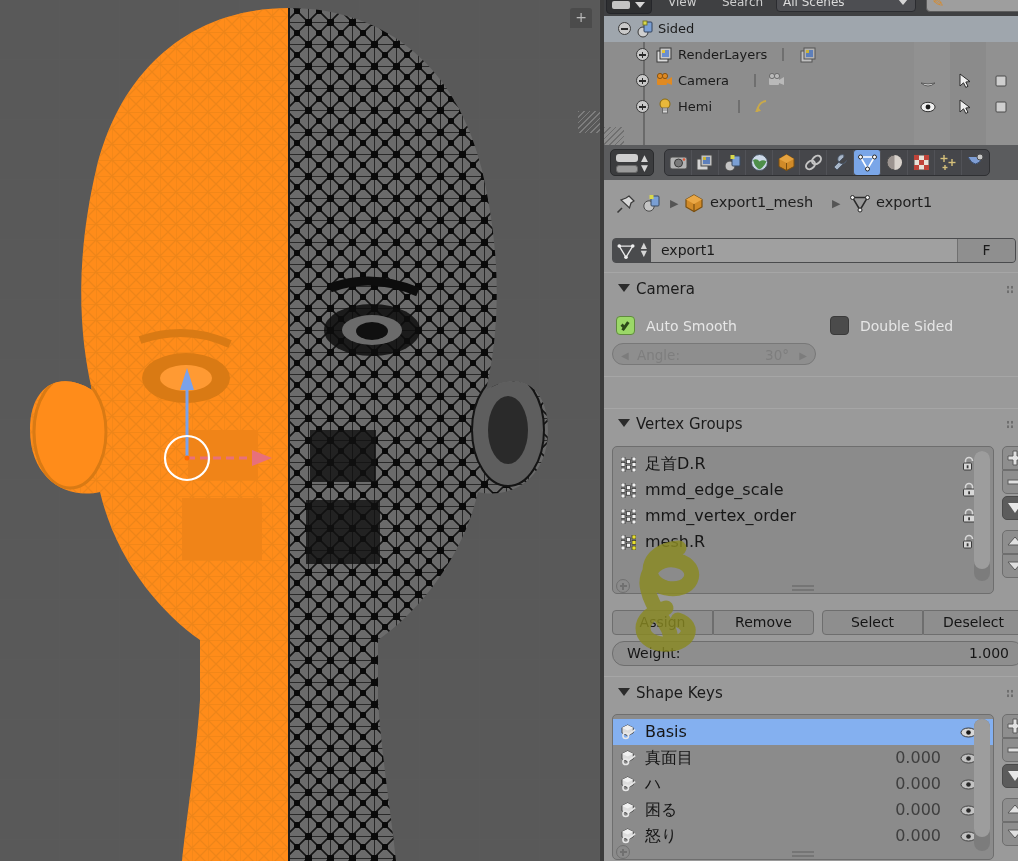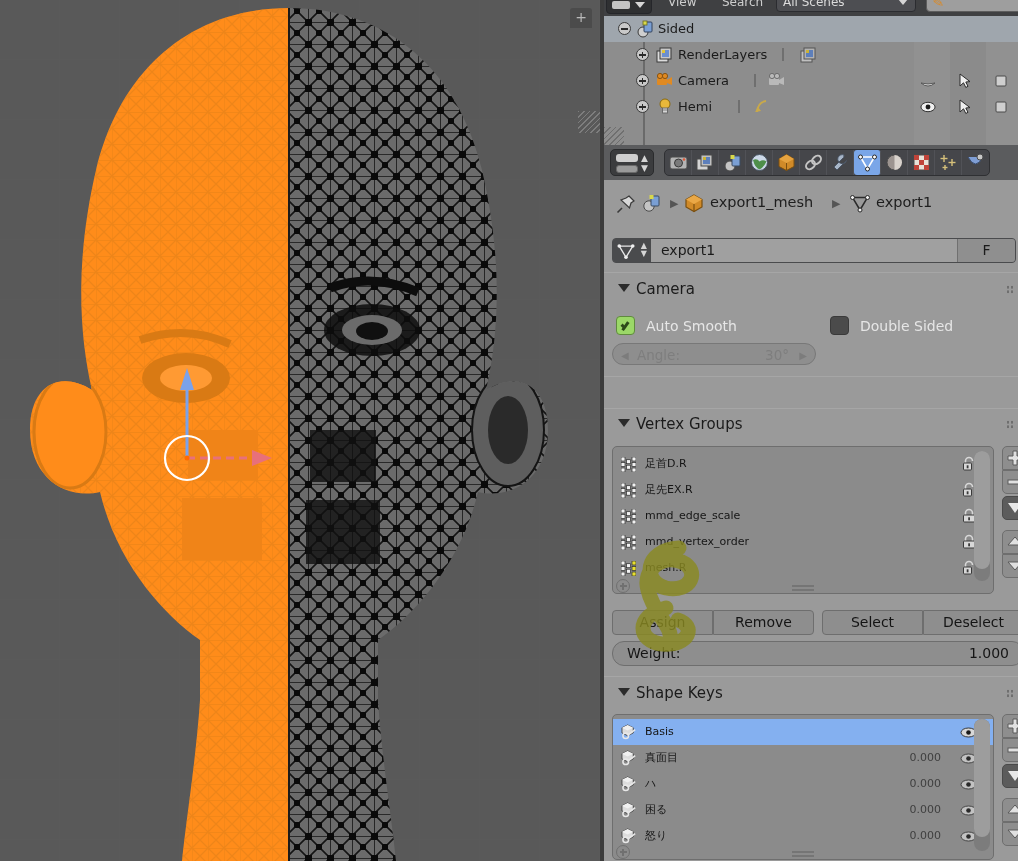--- a/index.html
+++ b/index.html
@@ -132,21 +132,21 @@
   #angle-slider { position:absolute; left:8px; top:343px; width:204px; height:22px;
     background:#8e8e8e; border:1px solid #787878; border-radius:11px; }
   #angle-slider .lft,#angle-slider .rgt{position:absolute;top:6px;color:#7c7c7c;font-size:10px;}
   #angle-slider .lft{left:8px;} #angle-slider .rgt{right:8px;}
   #angle-slider .nm{position:absolute;left:24px;top:3px;color:#7e7e7e;font-size:13.5px;}
   #angle-slider .vl{position:absolute;right:26px;top:3px;color:#7e7e7e;font-size:13.5px;}
 
   
   .listbox { position:absolute; background:#8b8b8b; border:1px solid #6e6e6e;
     border-radius:5px; overflow:hidden; }
-  .lrow { position:relative; height:26px; line-height:26px; font-size:11px; color:#161616; }
+  .lrow { position:relative; height:26px; line-height:26px; font-size:16px; color:#161616; }
   .lrow.sel { background:#84b0f0; }
   .lrow .vgico { position:absolute; left:8px; top:6px; width:15px; height:15px; }
   .lrow .skico { position:absolute; left:8px; top:5px; width:17px; height:16px; }
   .lrow .nm { position:absolute; left:32px; }
   .lrow .val { position:absolute; right:52px; color:#3f3f3f; }
   .lrow .lock { position:absolute; right:16px; top:5px; width:16px; height:16px; }
   .lrow .eye { position:absolute; right:16px; top:8px; width:17px; height:11px; }
   .lscroll { position:absolute; top:4px; right:3px; width:16px; border-radius:8px;
     background:#7c7c7c; }
   .lscroll .thumb { position:absolute; left:0; width:16px; border-radius:8px;
@@ -567,60 +567,40 @@
               <rect x="0" y="0" width="4" height="4"></rect>
                 <rect x="0" y="5.5" width="4" height="4"></rect>
                 <rect x="0" y="11" width="4" height="4"></rect>
               <rect x="5.5" y="2.7" width="4" height="4"></rect>
                 <rect x="5.5" y="8.2" width="4" height="4"></rect>
               <rect x="11" y="0" width="4" height="4"></rect>
                 <rect x="11" y="5.5" width="4" height="4"></rect>
                 <rect x="11" y="11" width="4" height="4"></rect>
             </g>
           </svg>
-          <span class="nm">足先EX.R</span>
+          <span class="nm">mmd_edge_scale</span>
           <svg class="lock" viewBox="0 0 16 16">
-            <path d="M4.5 7 V5 A3.5 3.5 0 0 1 11.5 5" fill="none" stroke="#d8d8d8" stroke-width="1.6"></path>
-            <rect x="2.5" y="7" width="8" height="7" rx="1" fill="#d8d8d8" stroke="#3a3a3a" stroke-width="1"></rect>
-            <rect x="5.7" y="9.3" width="1.8" height="3" fill="#3a3a3a"></rect>
+            <path d="M4.5 7 V5 A3.5 3.5 0 0 1 11.5 5 V7" fill="none" stroke="#d8d8d8" stroke-width="1.6"></path>
+            <rect x="2.5" y="7" width="11" height="7" rx="1" fill="#d8d8d8" stroke="#3a3a3a" stroke-width="1"></rect>
+            <rect x="7.2" y="9.3" width="1.8" height="3" fill="#3a3a3a"></rect>
           </svg>
         </div>
         <div class="lrow">
           <svg class="vgico" viewBox="0 0 15 15">
             <g fill="#f2f2f2" stroke="#2b2b2b" stroke-width=".7">
               <rect x="0" y="0" width="4" height="4"></rect>
                 <rect x="0" y="5.5" width="4" height="4"></rect>
                 <rect x="0" y="11" width="4" height="4"></rect>
               <rect x="5.5" y="2.7" width="4" height="4"></rect>
                 <rect x="5.5" y="8.2" width="4" height="4"></rect>
               <rect x="11" y="0" width="4" height="4"></rect>
                 <rect x="11" y="5.5" width="4" height="4"></rect>
                 <rect x="11" y="11" width="4" height="4"></rect>
             </g>
           </svg>
-          <span class="nm">mmd_edge_scale</span>
-          <svg class="lock" viewBox="0 0 16 16">
-            <path d="M4.5 7 V5 A3.5 3.5 0 0 1 11.5 5 V7" fill="none" stroke="#d8d8d8" stroke-width="1.6"></path>
-            <rect x="2.5" y="7" width="11" height="7" rx="1" fill="#d8d8d8" stroke="#3a3a3a" stroke-width="1"></rect>
-            <rect x="7.2" y="9.3" width="1.8" height="3" fill="#3a3a3a"></rect>
-          </svg>
-        </div>
-        <div class="lrow">
-          <svg class="vgico" viewBox="0 0 15 15">
-            <g fill="#f2f2f2" stroke="#2b2b2b" stroke-width=".7">
-              <rect x="0" y="0" width="4" height="4"></rect>
-                <rect x="0" y="5.5" width="4" height="4"></rect>
-                <rect x="0" y="11" width="4" height="4"></rect>
-              <rect x="5.5" y="2.7" width="4" height="4"></rect>
-                <rect x="5.5" y="8.2" width="4" height="4"></rect>
-              <rect x="11" y="0" width="4" height="4"></rect>
-                <rect x="11" y="5.5" width="4" height="4"></rect>
-                <rect x="11" y="11" width="4" height="4"></rect>
-            </g>
-          </svg>
           <span class="nm">mmd_vertex_order</span>
           <svg class="lock" viewBox="0 0 16 16">
             <path d="M4.5 7 V5 A3.5 3.5 0 0 1 11.5 5 V7" fill="none" stroke="#d8d8d8" stroke-width="1.6"></path>
             <rect x="2.5" y="7" width="11" height="7" rx="1" fill="#d8d8d8" stroke="#3a3a3a" stroke-width="1"></rect>
             <rect x="7.2" y="9.3" width="1.8" height="3" fill="#3a3a3a"></rect>
           </svg>
         </div>
         <div class="lrow">
           <svg class="vgico" viewBox="0 0 15 15">
             <g fill="#f2f2f2" stroke="#2b2b2b" stroke-width=".7">

